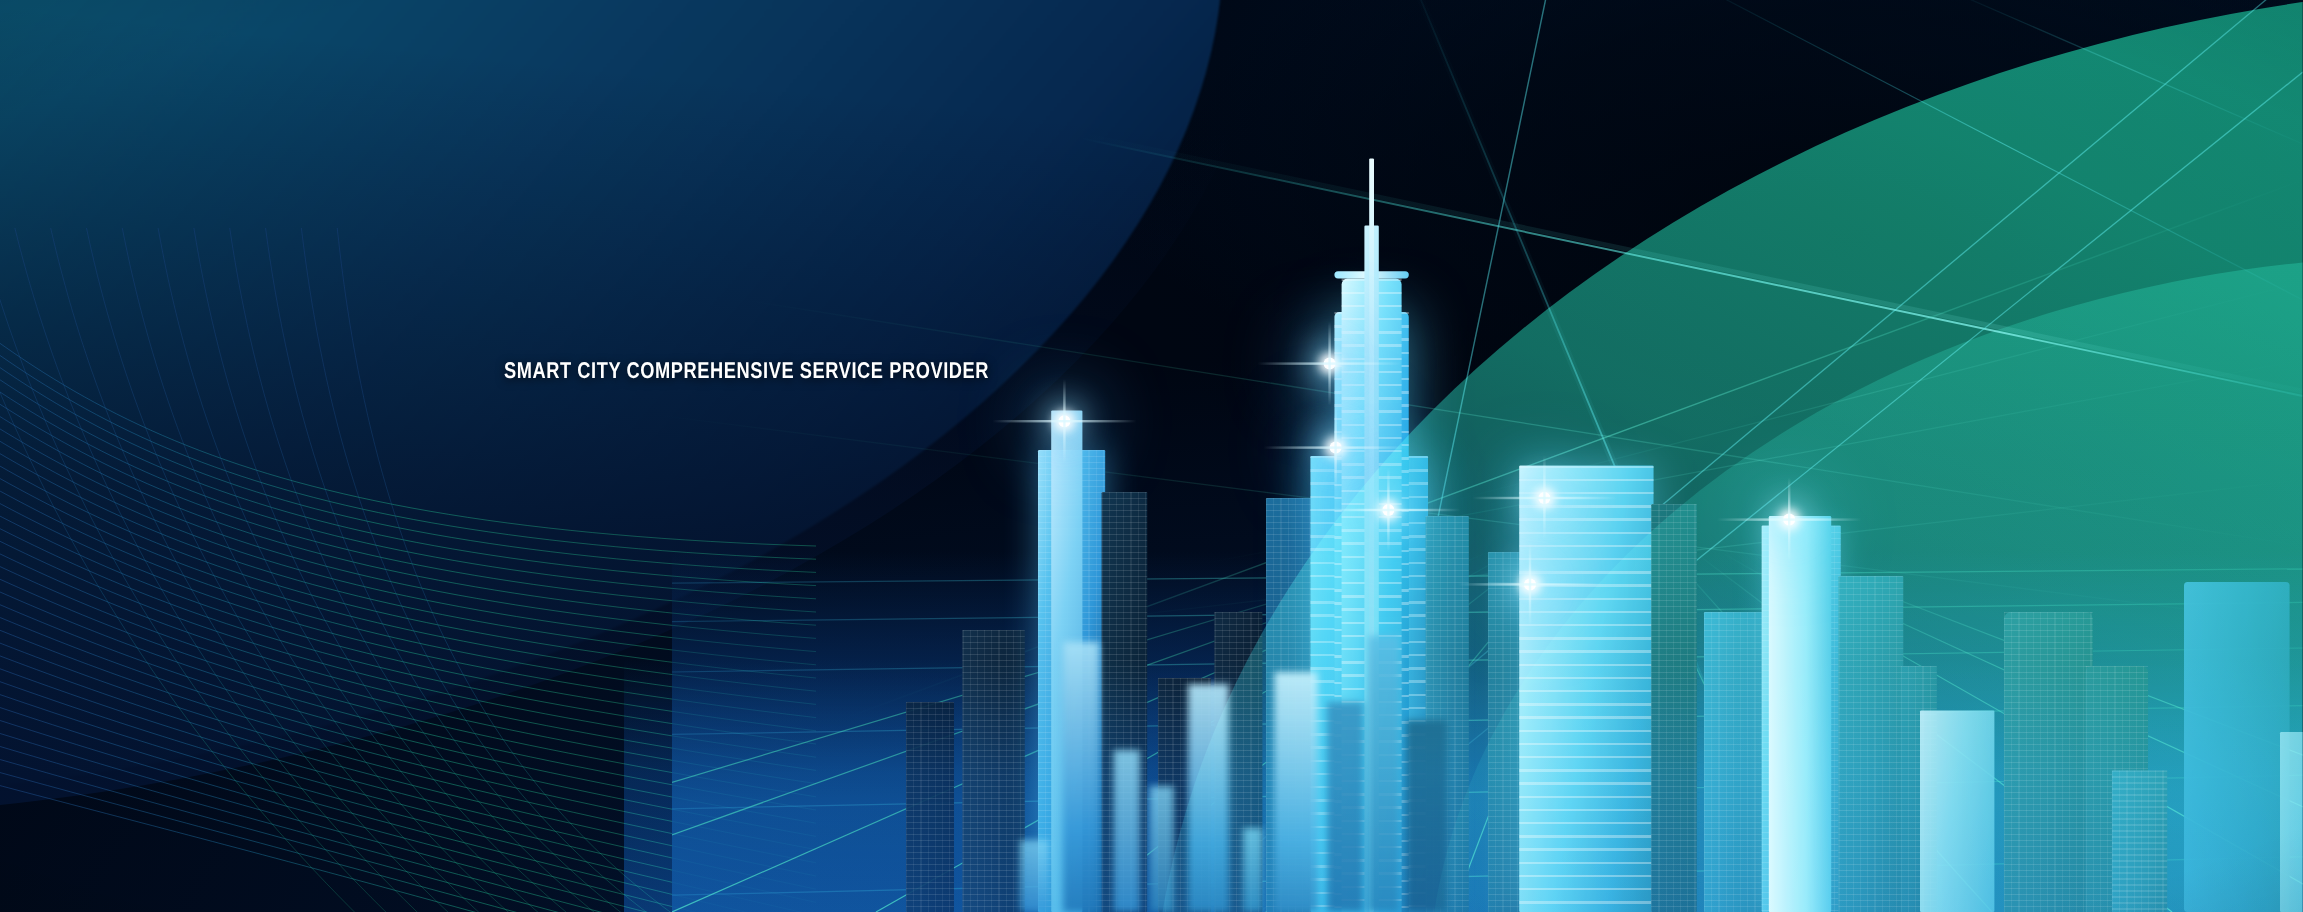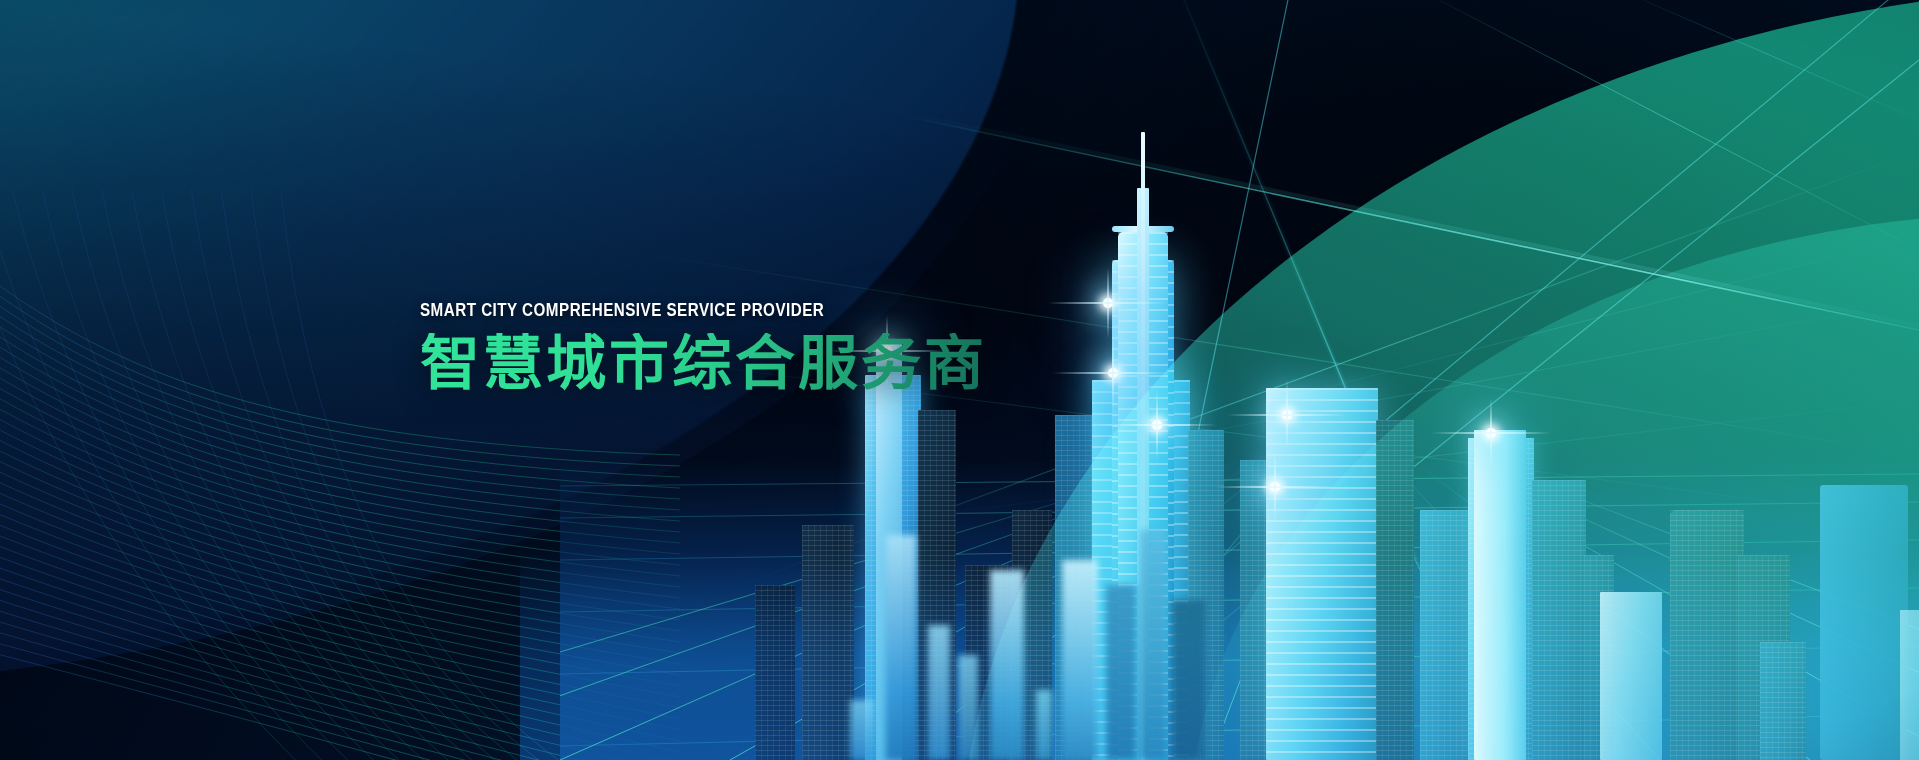--- a/index.html
+++ b/index.html
@@ -436,17 +436,16 @@
     <div class="fgbar" style="left:300px;width:26px;height:230px;background:linear-gradient(180deg,#4fa7dc,#16507f);opacity:.88;"></div>
     <div class="fgbar" style="left:332px;width:34px;height:160px;background:linear-gradient(180deg,#0e3459,#081f36);opacity:.95;"></div>
   </div>
 
   <div class="blue-wash"></div>
   <div class="green-sweep"></div>
   <div class="green-sweep2"></div>
 
   <div class="copy">
     <div class="eng">SMART CITY COMPREHENSIVE SERVICE PROVIDER</div>
-    <h1 class="headline">智慧城市综合服务商</h1>
   </div>
 
   <div class="vignette"></div>
 </div>
 
 </body></html>

